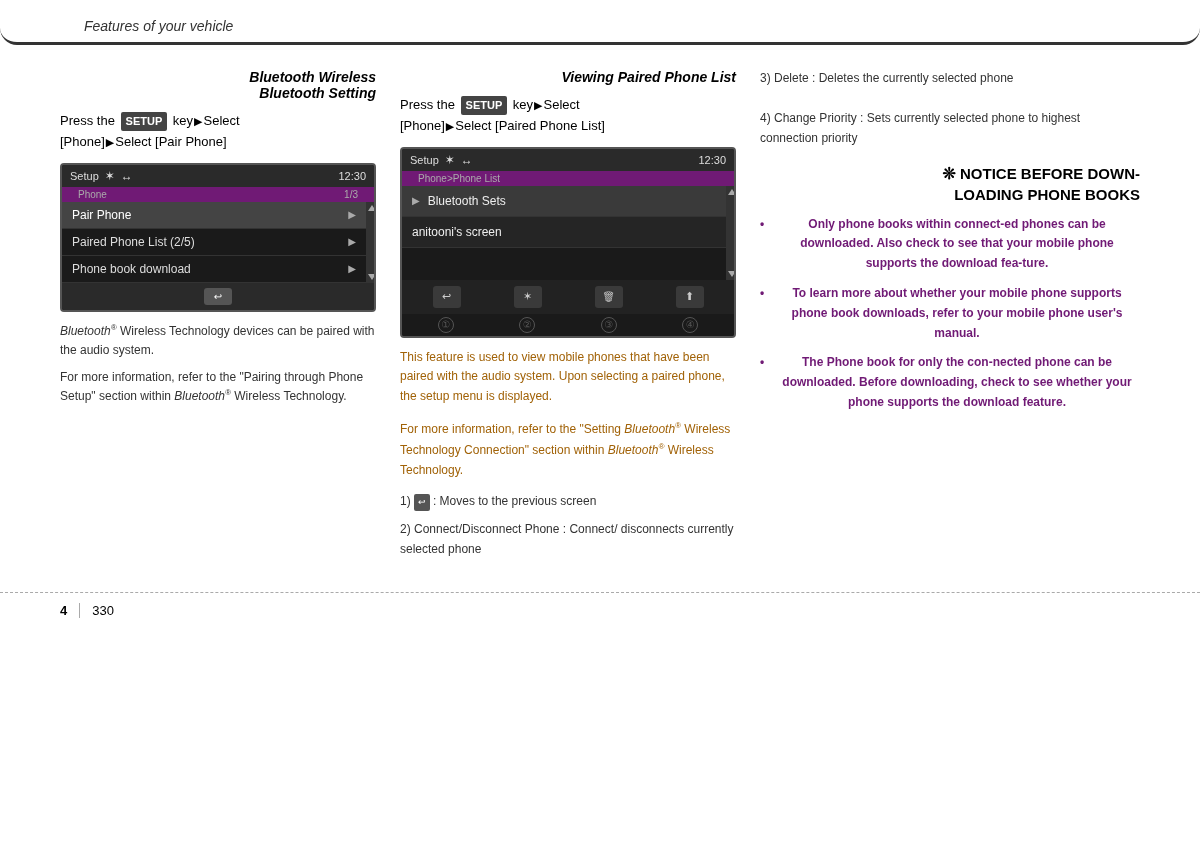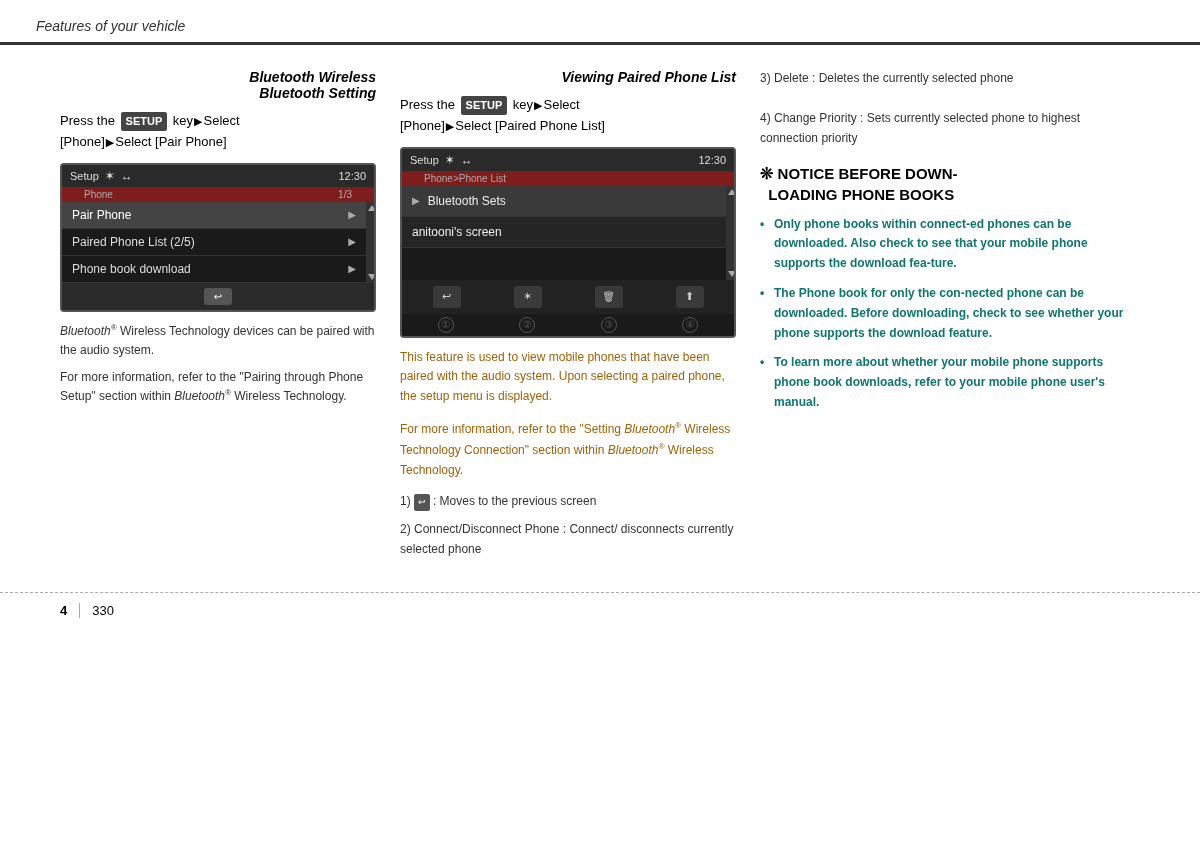--- a/index.html
+++ b/index.html
@@ -7,23 +7,24 @@
       font-family: Arial, sans-serif;
       font-size: 13px;
       background: #fff;
       color: #000;
       width: 1200px;
       min-height: 861px;
     }
 
     
     .page-header {
-      padding: 18px 60px 8px 36px;
+      padding: 18px 60px 8px 84px;
       border-bottom: 3px solid #333;
       margin-bottom: 0;
+      border-radius: 17px;
     }
     .page-header-title {
       font-style: italic;
       font-size: 14px;
       color: #333;
     }
 
     
     .main-content {
       display: flex;
@@ -99,24 +100,24 @@
       background: #2a2a2a;
       display: flex;
       justify-content: space-between;
       align-items: center;
       padding: 4px 8px;
       color: #ddd;
       font-size: 11px;
     }
 
     .screen-tab-bar {
-      background: #7f1d1d;
+      background: #701a75;
       color: #aaa;
       font-size: 10px;
-      padding: 2px 22px;
+      padding: 2px 16px;
       display: flex;
       justify-content: space-between;
     }
 
     .menu-item {
       display: flex;
       justify-content: space-between;
       align-items: center;
       padding: 6px 10px;
       color: #ddd;
@@ -250,35 +251,37 @@
 
     .notice-box {
       margin-top: 16px;
     }
 
     .notice-title {
       font-size: 15px;
       font-weight: bold;
       line-height: 1.3;
       margin-bottom: 10px;
+      text-align: right;
     }
 
     .bullet-list {
       list-style: none;
       padding: 0;
     }
 
     .bullet-list li {
       font-size: 12px;
       line-height: 1.65;
-      color: #0f766e;
+      color: #701a75;
       margin-bottom: 10px;
       padding-left: 14px;
       position: relative;
       font-weight: bold;
+      text-align: center;
     }
 
     .bullet-list li::before {
       content: "•";
       position: absolute;
       left: 0;
       font-weight: bold;
     }
 
     
@@ -524,22 +527,22 @@
       </div>
     </div>
 
     <div class="notice-box">
       <div class="notice-title">
         <span style="font-size:16px;">❊</span>
         <span> NOTICE BEFORE DOWN-<br>&nbsp;&nbsp;LOADING PHONE BOOKS</span>
       </div>
       <ul class="bullet-list">
         <li>Only phone books within connect-ed phones can be downloaded. Also check to see that your mobile phone supports the download fea-ture.</li>
+        <li>To learn more about whether your mobile phone supports phone book downloads, refer to your mobile phone user's manual.</li>
         <li>The Phone book for only the con-nected phone can be downloaded. Before downloading, check to see whether your phone supports the download feature.</li>
-        <li>To learn more about whether your mobile phone supports phone book downloads, refer to your mobile phone user's manual.</li>
       </ul>
     </div>
 
   </div>
 
 </div>
 
 <div class="page-footer">
   <span class="footer-num">4</span>
   <span class="footer-page">330</span>

